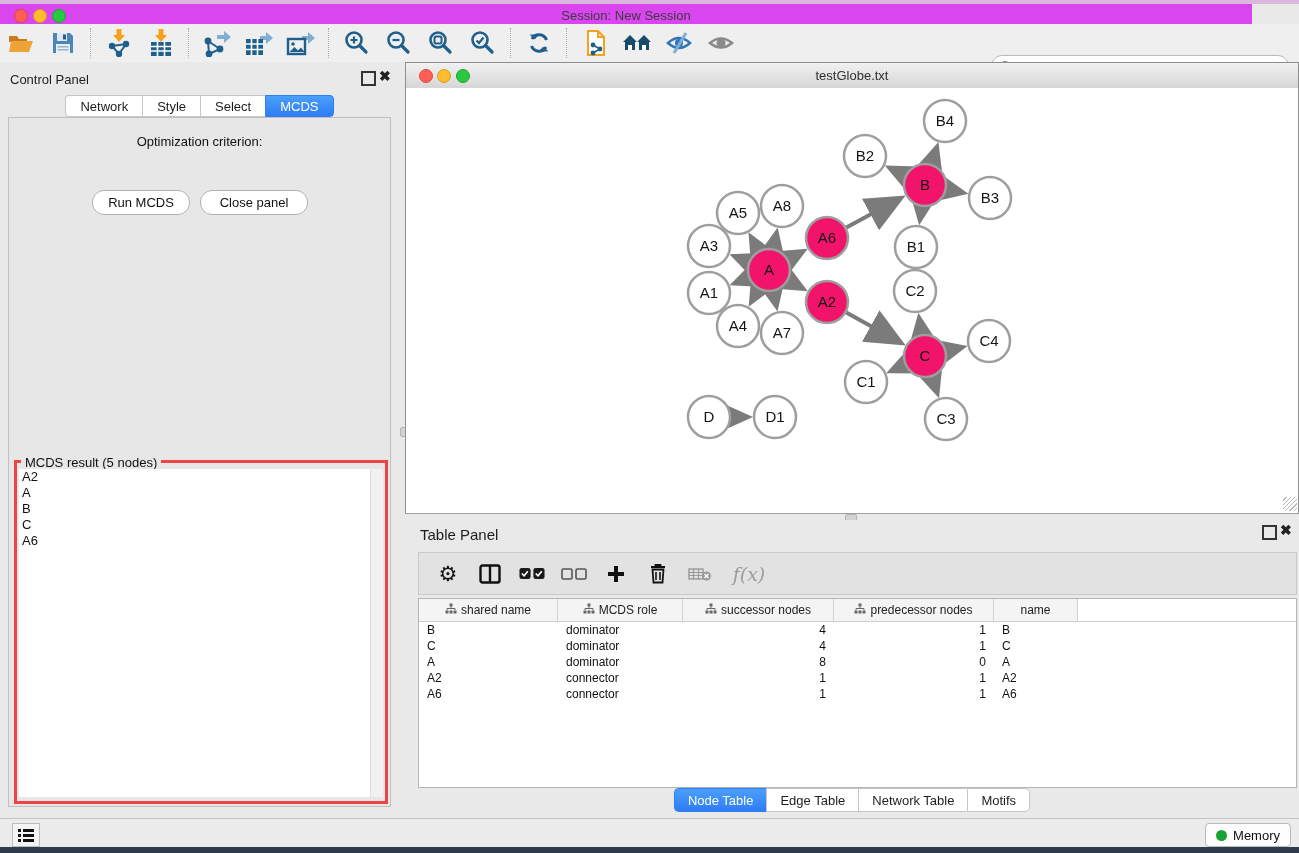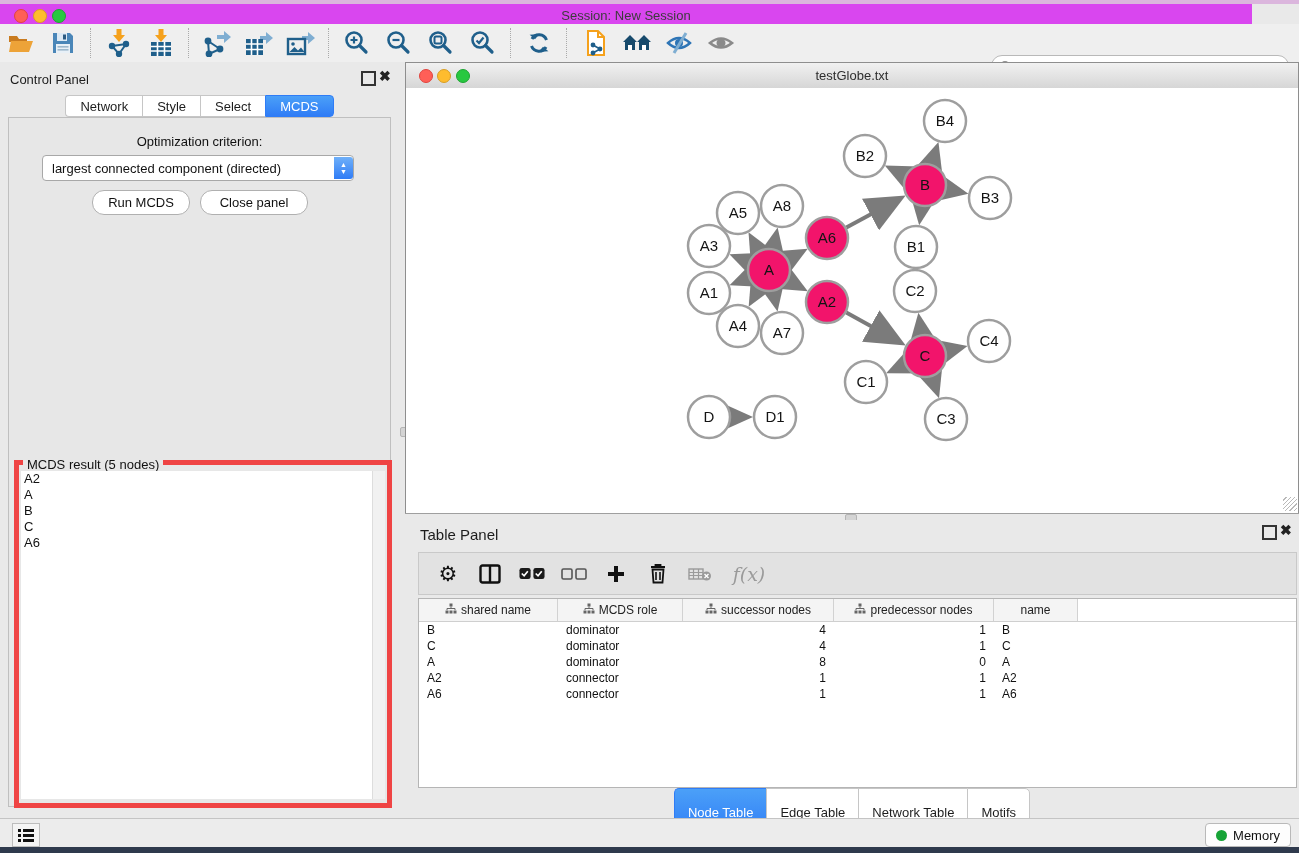--- a/index.html
+++ b/index.html
@@ -44,21 +44,21 @@
   #crit-value{flex:1;font-size:13px;color:#111;padding-left:9px;white-space:nowrap;}
   #crit-stepper{width:19px;height:22px;margin:0;border-radius:0 3px 3px 0;
                 background:linear-gradient(#6fb0f9,#2f7cf6);display:flex;flex-direction:column;
                 align-items:center;justify-content:center;color:#fff;font-size:7px;line-height:7px;}
   .cp-button{position:absolute;top:128px;height:23px;background:#fff;border:1px solid #b0b0b0;
              border-radius:12px;font-size:13px;color:#111;display:flex;align-items:center;
              justify-content:center;}
   #run-btn{left:92px;width:96px;}
   #close-btn{left:200px;width:106px;}
   #result-group{position:absolute;left:14px;top:398px;width:368px;height:338px;
-                border:5px solid #ef4444;}
+                border:3px solid #ef4444;}
   #result-legend{position:absolute;left:4px;top:-8px;background:#e7e7e7;padding:0 4px;
                  font-size:13px;color:#111;white-space:nowrap;}
   #result-list{position:absolute;left:2px;top:6px;width:351px;height:328px;background:#fff;
                font-size:13px;color:#111;padding-left:3px;box-sizing:border-box;overflow:hidden;}
   #result-list .li{height:16px;line-height:16px;}
   #result-scroll{position:absolute;right:2px;top:6px;width:12px;height:328px;background:#f1f1f1;
                  border-left:1px solid #ddd;}
   #vdivider{position:absolute;left:399px;top:62px;width:9px;height:756px;background:#e9e9e9;}
   #vgrab{position:absolute;left:1px;top:365px;width:7px;height:8px;background:#d4d4d4;
          border:1px solid #b5b5b5;border-radius:2px;}
@@ -91,21 +91,21 @@
               border:1px solid #b5b5b5;overflow:hidden;}
   #tbl-header{display:flex;height:22px;border-bottom:1px solid #cfcfcf;font-size:12px;color:#222;}
   .th{background:#f4f4f4;border-right:1px solid #d2d2d2;display:flex;align-items:center;
       justify-content:center;box-sizing:border-box;gap:4px;}
   .th svg{flex:0 0 auto;}
   .tr{display:flex;height:16px;font-size:12px;color:#111;align-items:center;}
   .td{box-sizing:border-box;padding:0 8px;white-space:nowrap;overflow:hidden;}
   .c0{width:139px;} .c1{width:125px;} .c2{width:151px;} .c3{width:160px;} .c4{width:84px;}
   .al{text-align:left;} .ar{text-align:right;}
   #tp-tabs{position:absolute;left:0;top:268px;width:894px;display:flex;justify-content:center;}
-  .tp-tab{height:22px;padding:12px 13px;background:#fff;border:1px solid #c6c6c6;border-right:none;
+  .tp-tab{height:22px;padding:0 13px;background:#fff;border:1px solid #c6c6c6;border-right:none;
           font-size:13px;color:#1d1d1d;display:flex;align-items:center;}
   .tp-tab:first-child{border-radius:5px 0 0 5px;}
   .tp-tab:last-child{border-radius:0 5px 5px 0;border-right:1px solid #c6c6c6;}
   .tp-tab.active{background:linear-gradient(#4ba0f8,#2f7cf6);color:#fff;border-color:#2f7cf6;}
   
   #statusbar{position:absolute;left:0;top:818px;width:1299px;height:29px;background:#ececec;
              border-top:1px solid #c4c4c4;}
   #status-list-btn{position:absolute;left:12px;top:4px;width:26px;height:22px;background:#f4f4f4;
                    border:1px solid #bdbdbd;display:flex;align-items:center;justify-content:center;}
   #memory-btn{position:absolute;right:8px;top:4px;height:22px;padding:0 10px;background:#fdfdfd;
@@ -285,27 +285,20 @@
     <div class="panel-mini mini-float" style="left:361px;"></div>
     <div class="panel-mini mini-close" style="left:379px;">✖</div>
     <div id="cp-tabs">
         <div class="cp-tab">Network</div>
         <div class="cp-tab">Style</div>
         <div class="cp-tab">Select</div>
         <div class="cp-tab active">MCDS</div>
       </div>
     <div id="cp-box"></div>
     <div id="crit-label">Optimization criterion:</div>
-    <div id="crit-select">
-      <div id="crit-value">largest connected component (directed)</div>
-      <div id="crit-stepper">
-          <span>▲</span>
-          <span>▼</span>
-        </div>
-    </div>
     <div class="cp-button" id="run-btn">Run MCDS</div>
     <div class="cp-button" id="close-btn">Close panel</div>
     <div id="result-group">
       <div id="result-legend">MCDS result (5 nodes)</div>
       <div id="result-list">
           <div class="li">A2</div>
           <div class="li">A</div>
           <div class="li">B</div>
           <div class="li">C</div>
           <div class="li">A6</div>

